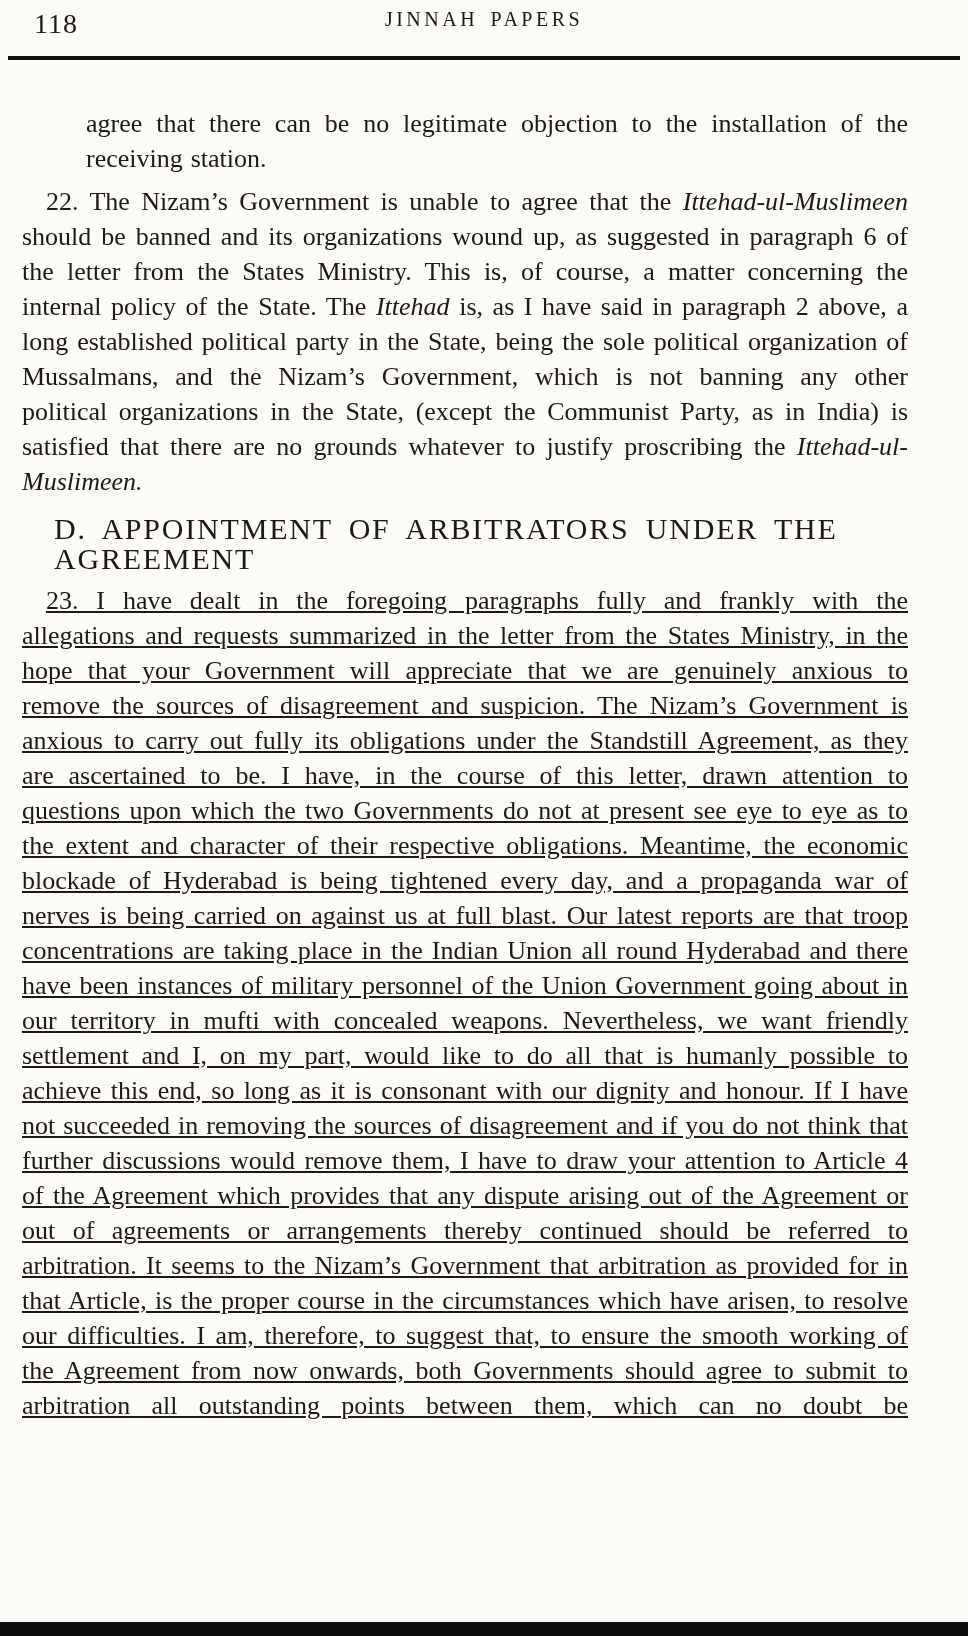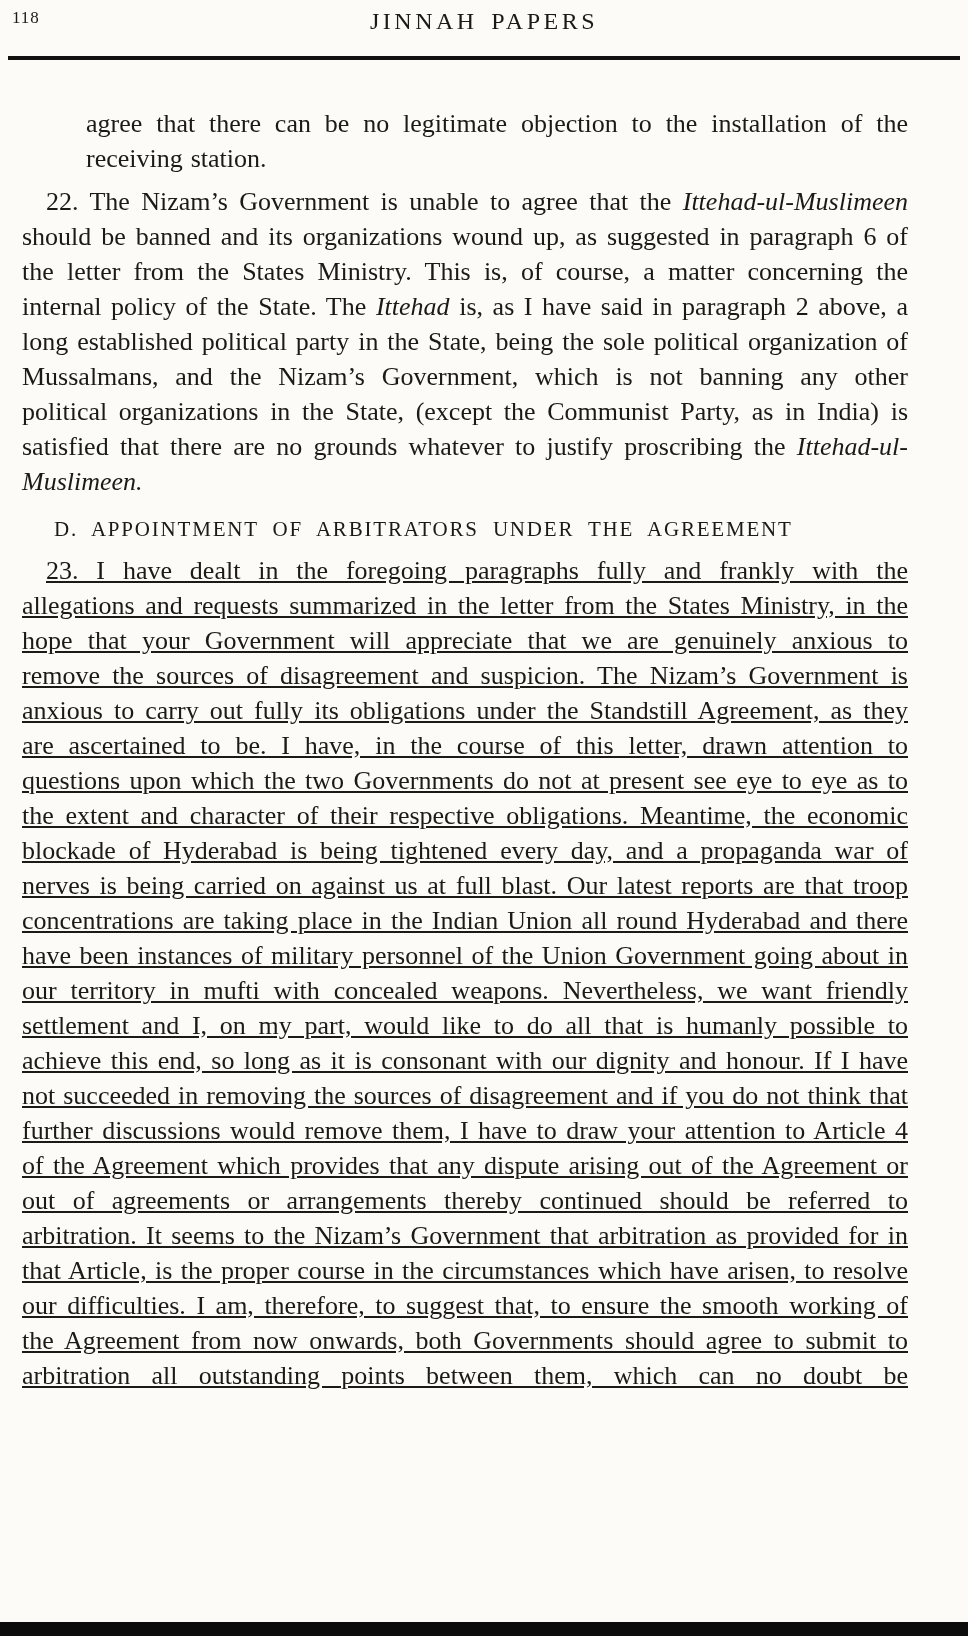--- a/index.html
+++ b/index.html
@@ -22,29 +22,29 @@
     overflow:hidden;
   }
   
   .page-header{
     position:relative;
     height:48px;
     padding-top:8px;
   }
   .page-number{
     position:absolute;
-    left:12px;
+    left:34px;
     top:8px;
-    font-size:17px;
+    font-size:28px;
     letter-spacing:1px;
   }
   .running-title{
     display:block;
     text-align:center;
-    font-size:24px;
+    font-size:20px;
     letter-spacing:3.5px;
     word-spacing:4px;
   }
   .header-rule{
     height:4px;
     background:#121110;
     margin:8px 8px 0 8px;
   }
   
   .page-body{
@@ -63,21 +63,21 @@
   }
   .indent{
     text-indent:24px;
   }
   .last-cut{
     text-align-last:justify;
     text-decoration:underline;
   }
   .section-heading{
     margin:15px 0 9px 40px;
-    font-size:21px;
+    font-size:30px;
     font-weight:400;
     letter-spacing:1.8px;
     word-spacing:7px;
     line-height:30px;
   }
   .italic{font-style:italic;}
   
   .scan-edge{
     position:absolute;
     left:0;

